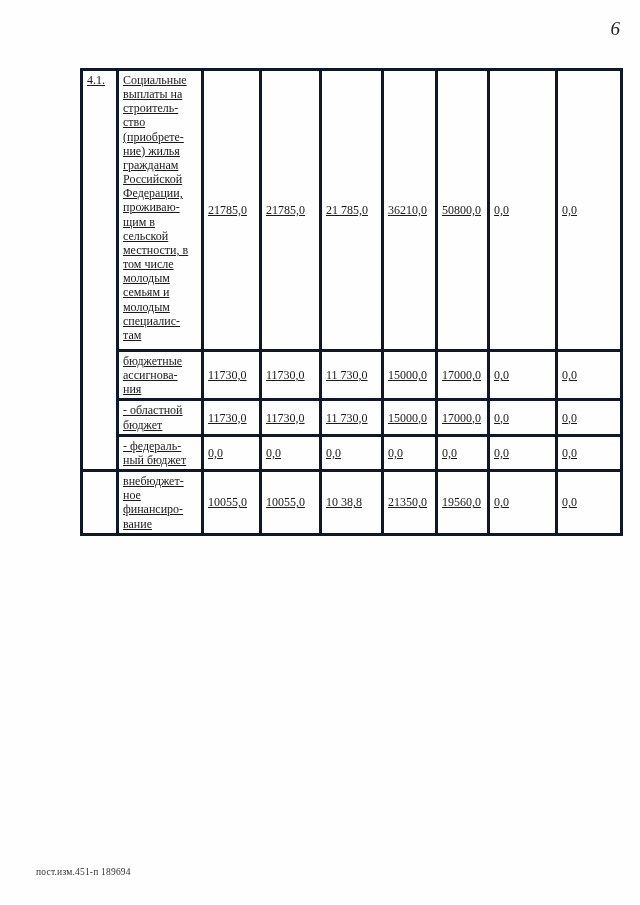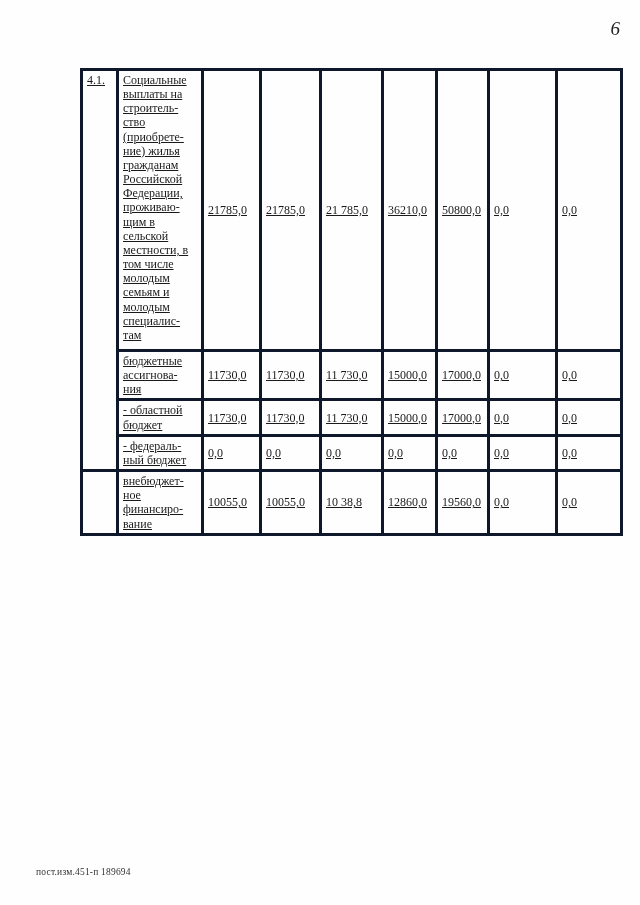--- a/index.html
+++ b/index.html
@@ -152,21 +152,21 @@
       </tr>
       <tr style="height:57px;">
         <td class="num-col"></td>
         <td class="label-cell">внебюджет-
 ное
 финансиро-
 вание</td>
         <td class="value-cell">10055,0</td>
         <td class="value-cell">10055,0</td>
         <td class="value-cell">10 38,8</td>
-        <td class="value-cell">12860,0</td>
+        <td class="value-cell">21350,0</td>
         <td class="value-cell">19560,0</td>
         <td class="value-cell">0,0</td>
         <td class="value-cell">0,0</td>
       </tr>
     </tbody>
   </table>
 
   <div class="footer-code">пост.изм.451-п 189694</div>
 
 </div>

